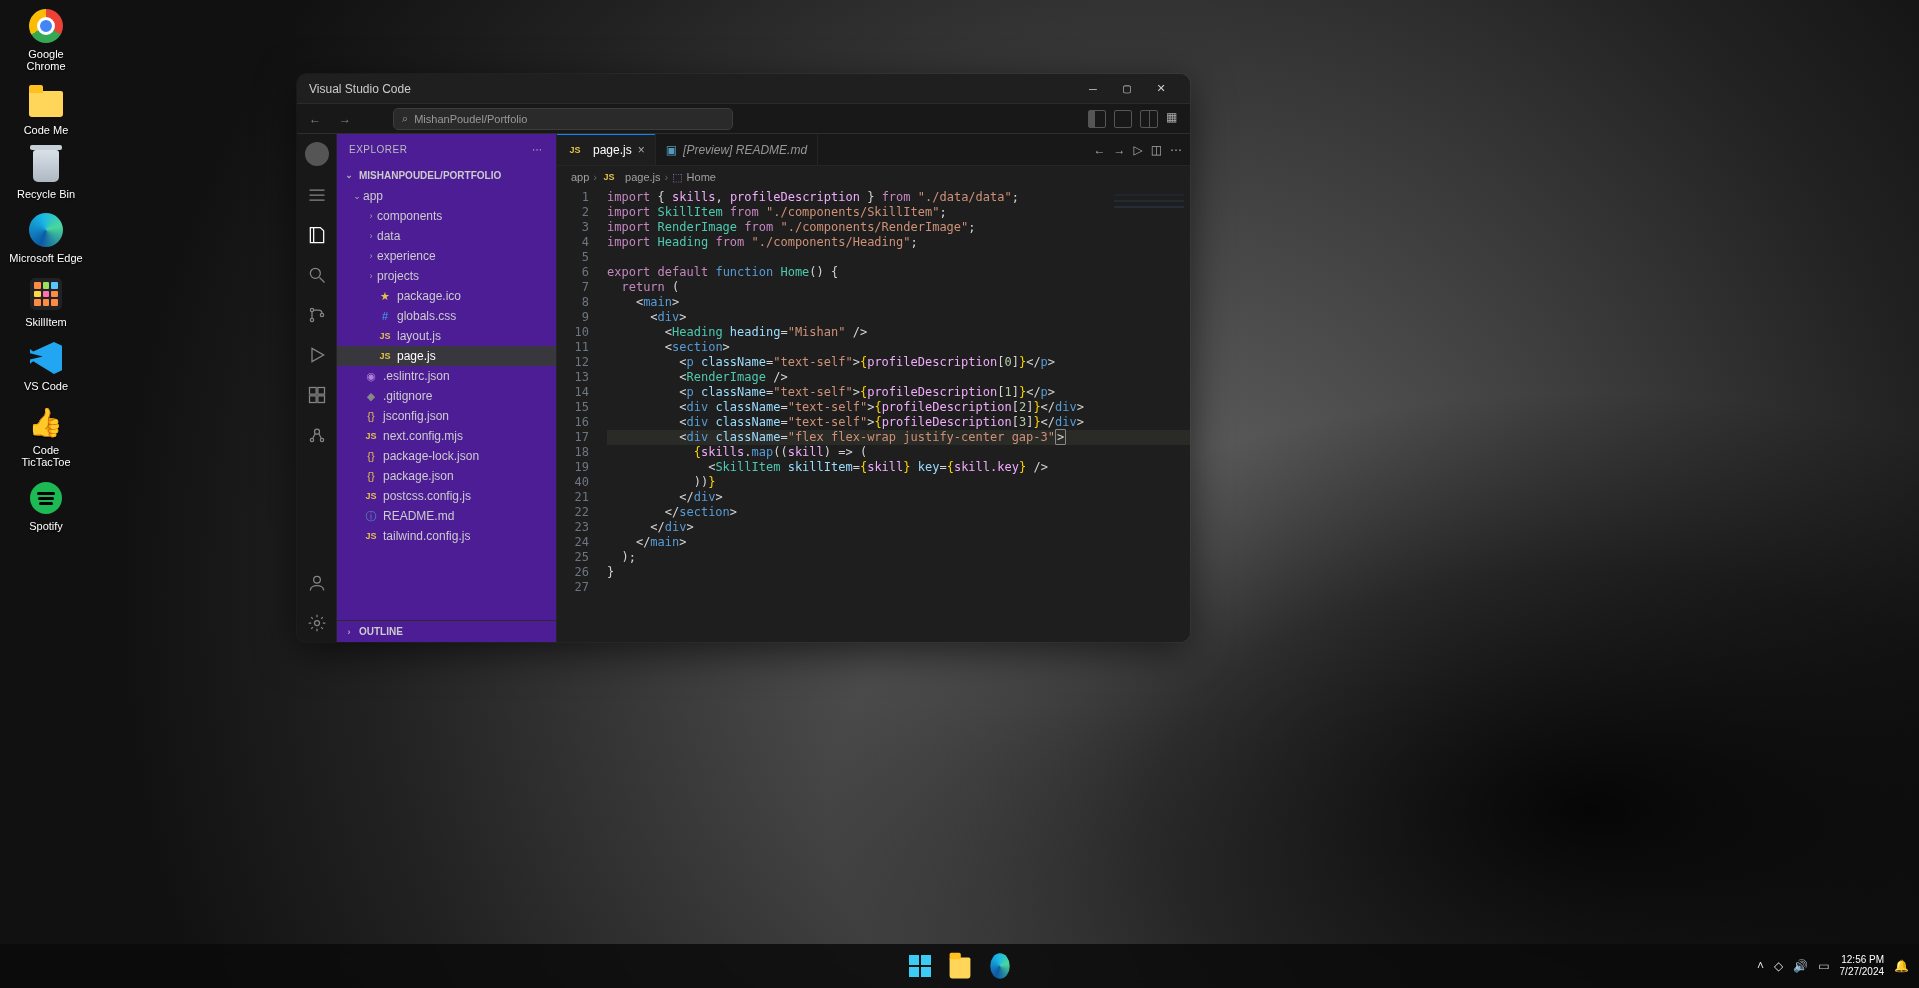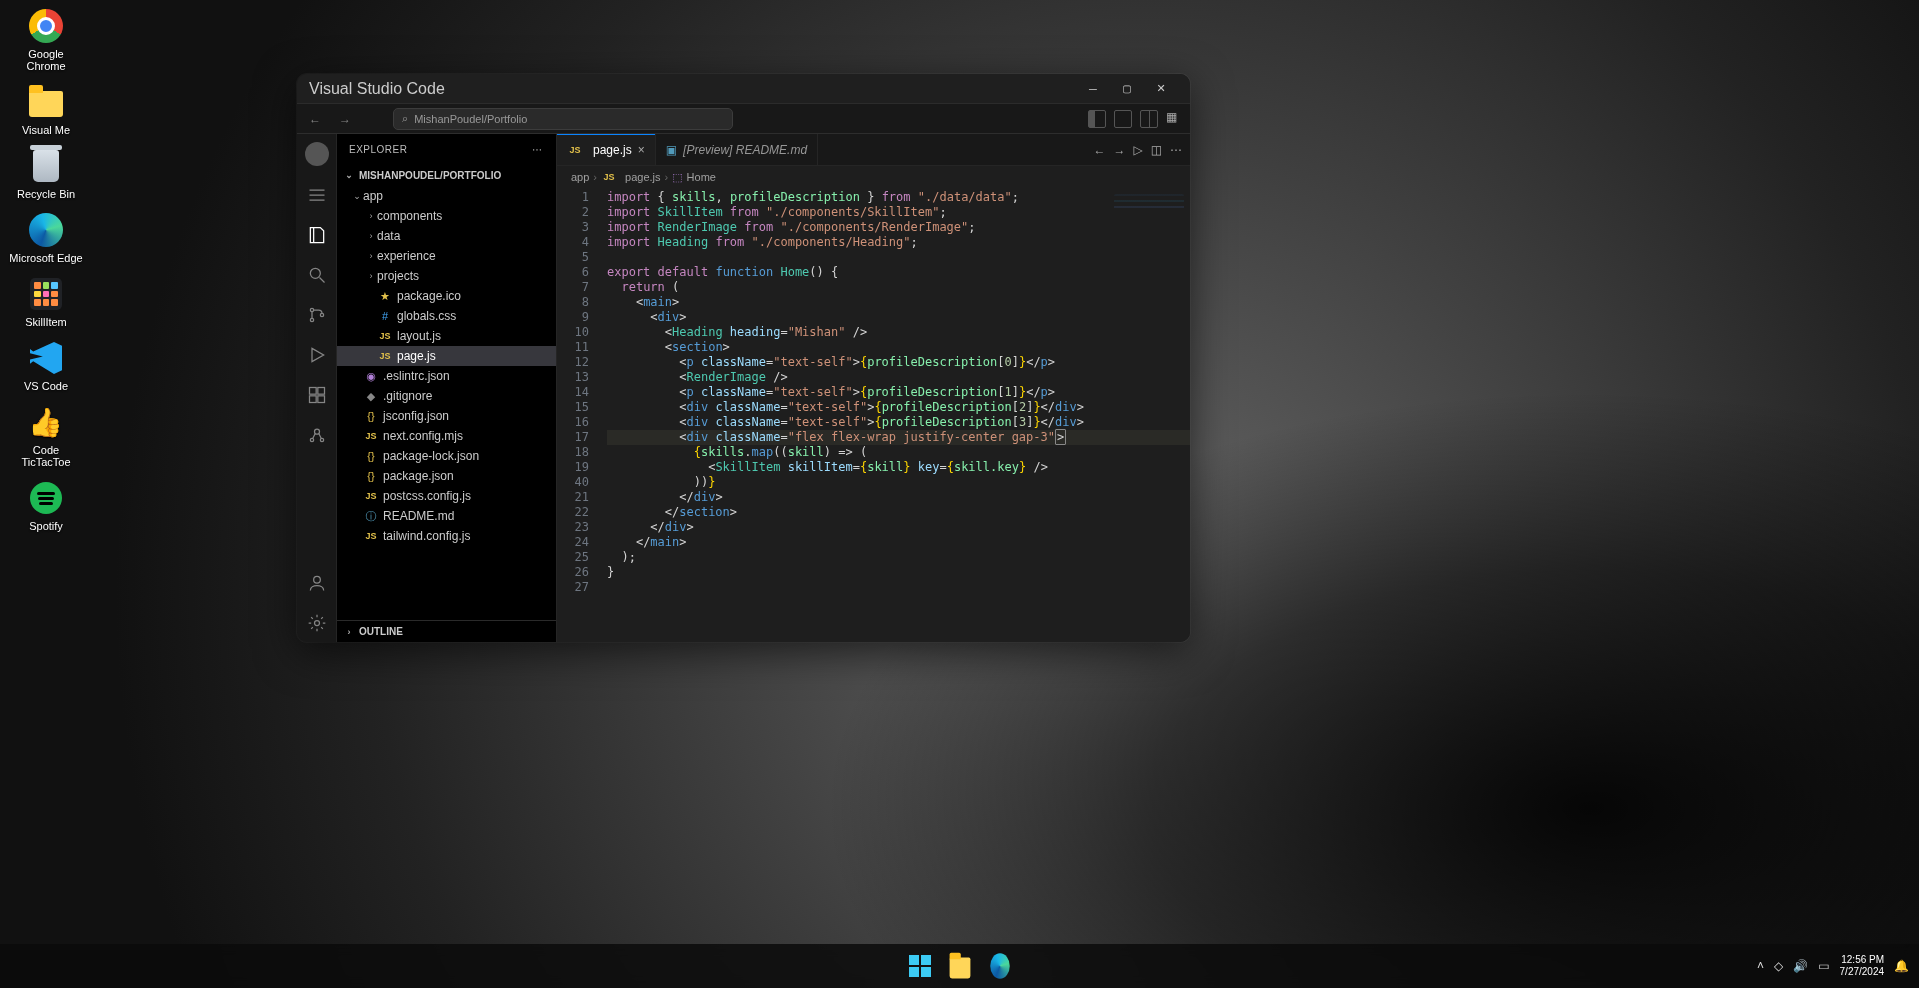--- a/index.html
+++ b/index.html
@@ -39,21 +39,21 @@
 .spot-ic span{position:absolute;top:15px;left:8px;right:8px;height:3px;background:#000;border-radius:2px}
 
 
 .win {
   position: absolute; left: 297px; top: 74px; width: 893px; height: 568px;
   background: #1e1e1e; border-radius: 10px; overflow: hidden;
   box-shadow: 0 10px 40px rgba(0,0,0,0.6), 0 0 0 1px rgba(255,255,255,0.05);
   display: flex; flex-direction: column; color: #ccc; font-size: 12px;
 }
 .titlebar { height: 30px; background: #1f1f1f; display: flex; align-items: center; padding: 0 12px; border-bottom: 1px solid #2b2b2b; }
-.titlebar .t { font-size: 16px; color: #ccc; }
+.titlebar .t { font-size: 12px; color: #ccc; }
 .titlebar .spacer { flex: 1; }
 .winbtn { width: 34px; height: 30px; display: flex; align-items: center; justify-content: center; color: #ccc; font-size: 11px; }
 .winbtn.max{font-size:10px}
 
 .toolbar { height: 30px; background: #181818; border-bottom: 1px solid #2d2d2d; display: flex; align-items: center; padding: 0 6px; gap: 6px; }
 .navarrow { width: 24px; text-align: center; color: #888; }
 .searchbox { flex: 0 0 340px; margin-left: 30px; height: 22px; background: #2a2a2a; border: 1px solid #3c3c3c; border-radius: 5px; display: flex; align-items: center; padding: 0 8px; color: #999; font-size: 11px; gap: 6px; }
 .toolbar .r { margin-left: auto; display: flex; gap: 8px; color: #aaa; }
 .tinybtn{width:18px;height:18px;border:1px solid #555;border-radius:2px;position:relative}
 .tinybtn.split::after{content:"";position:absolute;top:0;bottom:0;left:50%;width:1px;background:#555}
@@ -61,21 +61,21 @@
 
 .body { flex: 1; display: flex; min-height: 0; }
 
 .activitybar { width: 40px; background: #181818; display: flex; flex-direction: column; align-items: center; padding: 8px 0; gap: 18px; border-right: 1px solid #252525;}
 .ab-ic{width:22px;height:22px;color:#858585;display:flex;align-items:center;justify-content:center}
 .ab-ic svg{width:20px;height:20px;stroke:currentColor;fill:none;stroke-width:1.5}
 .ab-ic.active{color:#fff}
 .activitybar .bottom { margin-top: auto; display: flex; flex-direction: column; gap: 18px; align-items: center; }
 .gh-avatar{width:24px;height:24px;border-radius:50%;background:#555}
 
-.sidebar { width: 220px; background: #000000; display: flex; flex-direction: column; border-right: 1px solid #252525;}
+.sidebar { width: 220px; background: #4c1d95; display: flex; flex-direction: column; border-right: 1px solid #252525;}
 .sb-head { height: 30px; display: flex; align-items: center; padding: 0 12px; font-size: 10px; letter-spacing: .5px; color: #bdbdbd; }
 .sb-head .dots { margin-left: auto; letter-spacing: 2px; }
 .sb-section-h { height: 22px; display: flex; align-items: center; padding: 0 6px; font-size: 10px; font-weight: 700; color: #ccc; gap: 4px; }
 .sb-section-h.bottom-s { border-top: 1px solid #2a2a2a; }
 .tree { flex: 1; overflow: auto; font-size: 12px; }
 .trow { height: 20px; display: flex; align-items: center; color: #ccc; padding-right: 6px; }
 .trow.sel{background:#37373d;color:#fff}
 .tw{display:inline-block}
 .chev{width:12px;color:#aaa;font-size:9px;text-align:center}
 .fic{width:16px;text-align:center;margin-right:4px;font-size:11px}
@@ -96,21 +96,21 @@
 .tabs .r { margin-left: auto; display: flex; align-items: center; gap: 8px; padding: 0 8px; color: #aaa; }
 
 .crumbs { height: 22px; display: flex; align-items: center; padding: 0 14px; font-size: 11px; color: #a0a0a0; gap: 4px; }
 .crumbs .sep{color:#666}
 .crumbs .cube{color:#b180d7}
 
 .editor { flex: 1; display: flex; position: relative; font-family: Consolas, monospace; font-size: 12px; line-height: 15px; overflow: hidden;}
 .gutter { width: 44px; text-align: right; color: #6e7681; padding: 2px 12px 0 0; user-select: none; }
 .code { flex: 1; padding: 2px 0 0 6px; white-space: pre; color: #d4d4d4; overflow: hidden; position: relative;}
 .minimap { position: absolute; right: 6px; top: 6px; width: 70px; height: 120px; background: linear-gradient(#234 0 2px, transparent 2px 6px, #245 6px 8px, transparent 8px 12px, #346 12px 14px, transparent 14px 90px); opacity: .35; border-radius: 2px;}
-.tok-kw{color:#c586c0}.tok-fn{color:#569cd6}.tok-id{color:#86efac}.tok-str{color:#ce9178}
+.tok-kw{color:#c586c0}.tok-fn{color:#569cd6}.tok-id{color:#f0abfc}.tok-str{color:#ce9178}
 .tok-pn{color:#d4d4d4}.tok-num{color:#b5cea8}.tok-tag{color:#569cd6}.tok-attr{color:#9cdcfe}
 .tok-brace{color:#ffd700}.tok-type{color:#4ec9b0}.tok-op{color:#d4d4d4}
 .line17 { background: rgba(100,100,80,0.18); display: inline-block; min-width: 100%;}
 .caretbox{border:1px solid #888;padding:0 1px;border-radius:1px}
 
 
 .taskbar { position: absolute; left: 0; right: 0; bottom: 0; height: 44px; background: rgba(10,10,10,0.85); backdrop-filter: blur(6px); display: flex; align-items: center; }
 .tb-center { position: absolute; left: 50%; transform: translateX(-50%); display: flex; gap: 14px; align-items: center; }
 .tb-ic { width: 26px; height: 26px; display:flex;align-items:center;justify-content:center}
 .winlogo{width:22px;height:22px;display:grid;grid-template-columns:1fr 1fr;grid-template-rows:1fr 1fr;gap:2px}
@@ -129,21 +129,21 @@
   <div class="dicon">
     <div class="glyph">
         <div class="chrome-ic"></div>
       </div>
     <span>Google Chrome</span>
   </div>
   <div class="dicon">
     <div class="glyph">
         <div class="folder-ic"></div>
       </div>
-    <span>Visual Me</span>
+    <span>Code Me</span>
   </div>
   <div class="dicon">
     <div class="glyph">
         <div class="bin-ic"></div>
       </div>
     <span>Recycle Bin</span>
   </div>
   <div class="dicon">
     <div class="glyph">
         <div class="edge-ic"></div>

